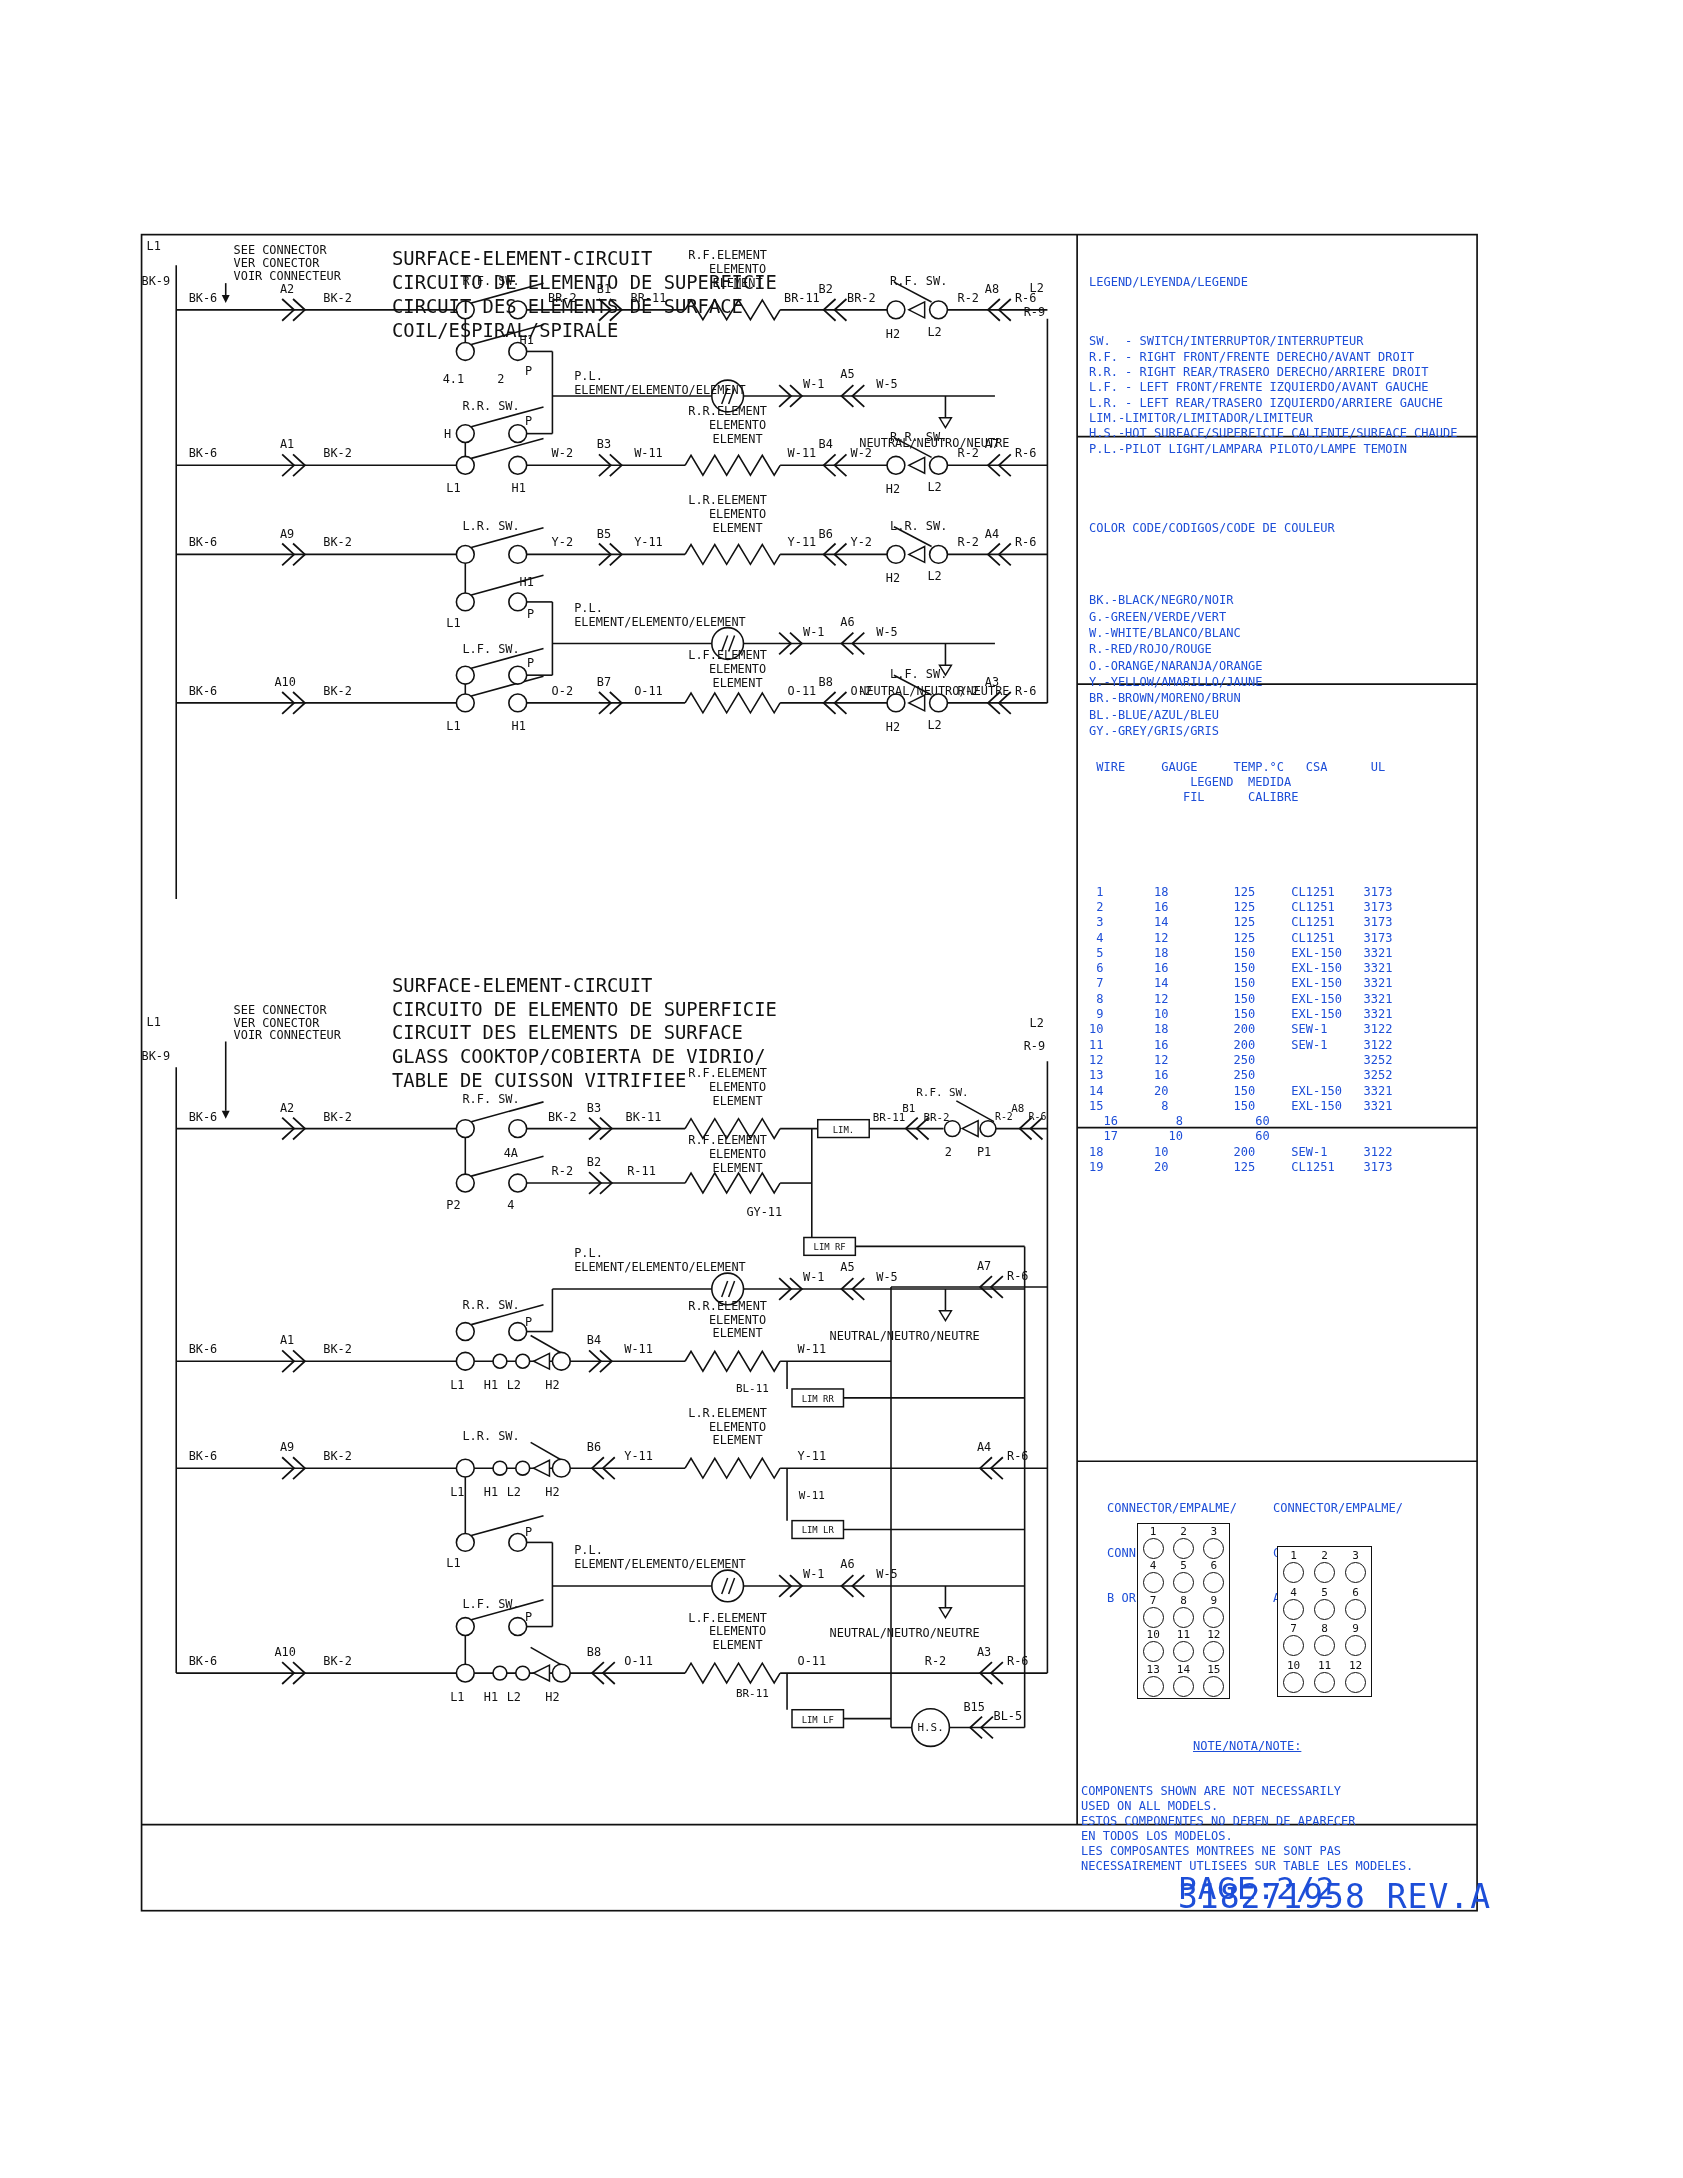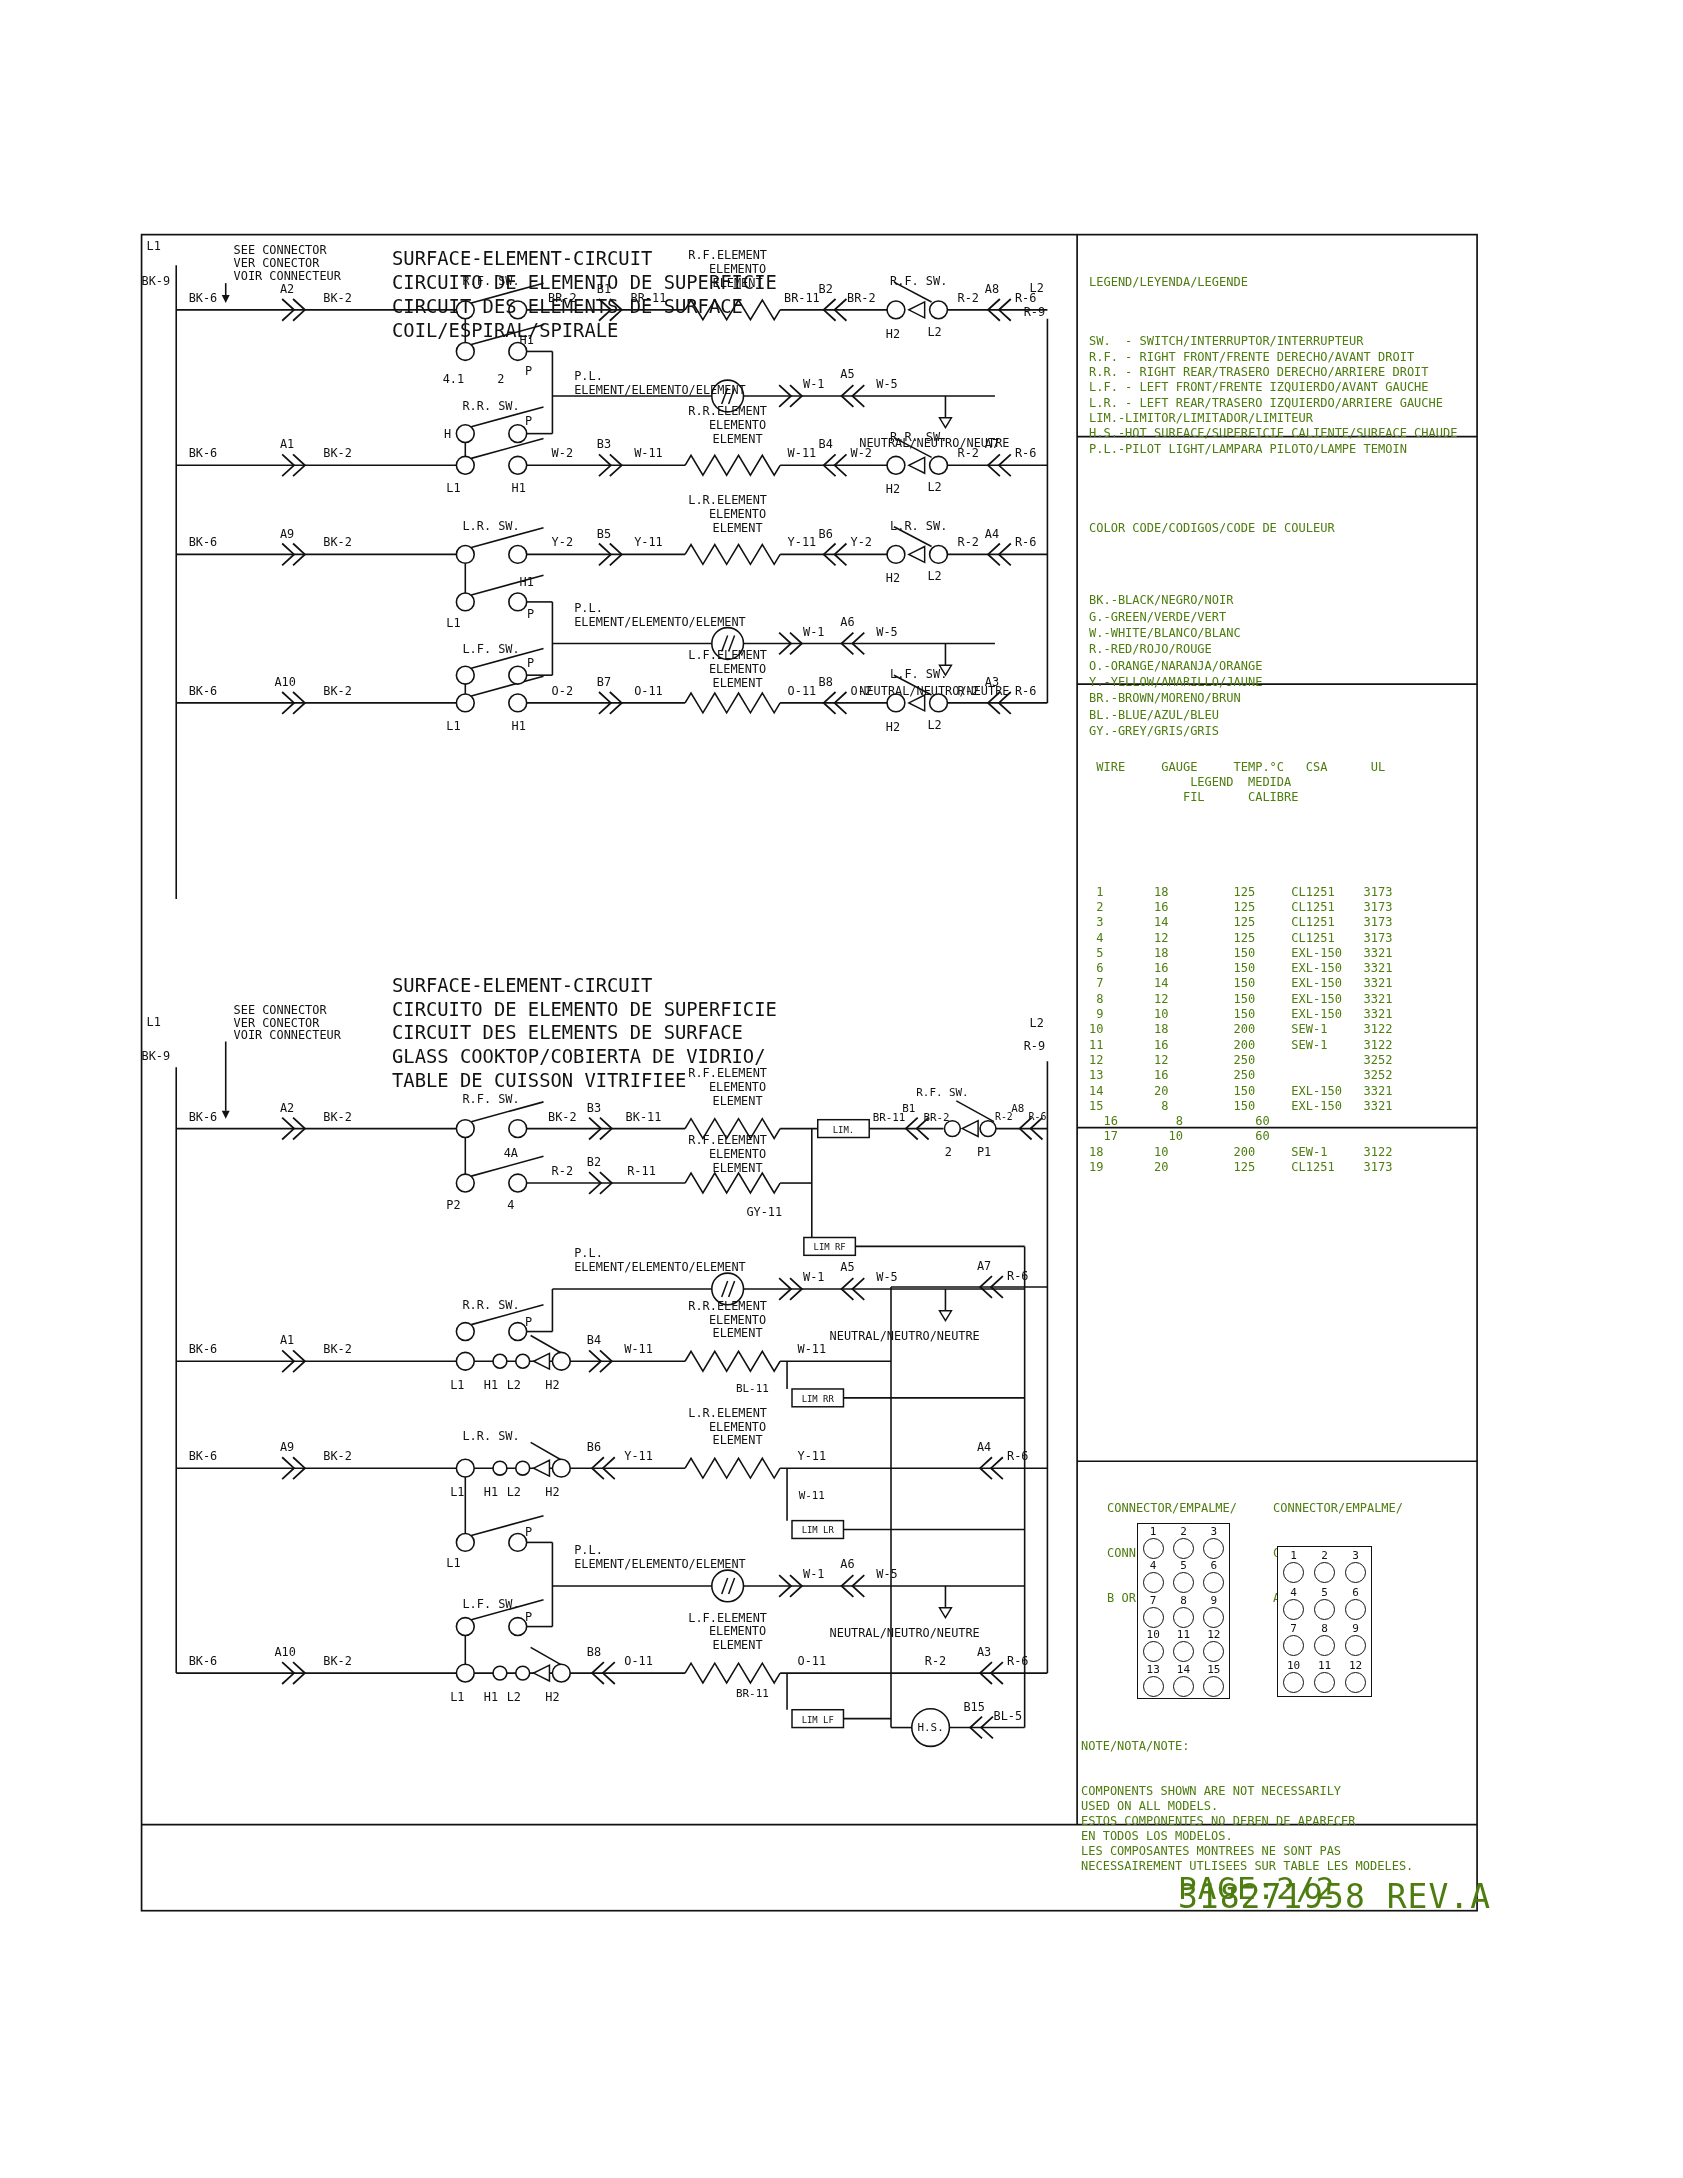--- a/index.html
+++ b/index.html
@@ -1,36 +1,36 @@
 <!DOCTYPE html>
 <html><head>
 <meta charset="utf-8">
 <style>
   html,body{margin:0;padding:0;background:#ffffff;}
   .sheet{position:relative;width:1683px;height:2178px;background:#ffffff;
          font-family:"DejaVu Sans Mono","Liberation Mono",monospace;color:#111;overflow:hidden;}
   svg{position:absolute;left:0;top:0;}
-  .panel{position:absolute;white-space:pre;color:#4d7c0f;}
+  .panel{position:absolute;white-space:pre;color:#1d4ed8;}
   .blk-title{margin-bottom:14px;}
   .legend{left:1089px;top:244px;font-size:12px;line-height:15.3px;}
   .colorcode{left:1089px;top:487px;font-size:12px;line-height:16.3px;}
   .colorcode .blk-title{margin-bottom:24px;}
   .wiretable{left:1089px;top:729px;font-size:12px;line-height:15.3px;text-align:center;}
   .wt-gap{height:18px;}
   .conn-title-bc{left:1107px;top:1471px;font-size:12px;line-height:15px;}
   .conn-title-a{left:1273px;top:1471px;font-size:12px;line-height:15px;}
   .connbox{position:absolute;border:1.6px solid #111;background:#fff;
            display:grid;grid-template-columns:repeat(3,1fr);align-content:space-evenly;justify-items:center;}
   .connbox-bc{left:1137px;top:1523px;width:91px;height:174px;}
   .connbox-a{left:1277px;top:1546px;width:93px;height:149px;}
   .pin{display:flex;flex-direction:column;align-items:center;}
   .pin-num{font-size:11px;line-height:11px;margin-bottom:1px;}
   .pin-circle{width:19px;height:19px;border:1.6px solid #111;border-radius:50%;background:#fff;}
   .note{left:1081px;top:1709px;font-size:12px;line-height:15px;white-space:pre;}
-  .note .nt{}
+  .note .nt{text-decoration:underline;text-align:center;}
   .partnum{left:1178px;top:1832px;font-size:33px;line-height:36px;letter-spacing:1px;margin-top:47px;}
   .pagenum{left:1178px;top:1871px;font-size:31px;line-height:34px;letter-spacing:1px;}
 </style>
 </head>
 <body>
 
 <div class="sheet">
 
   <svg id="cv" width="1683" height="2178" viewBox="0 0 1700 2200">
     <g fill="none" stroke="#111" stroke-width="1.7">

